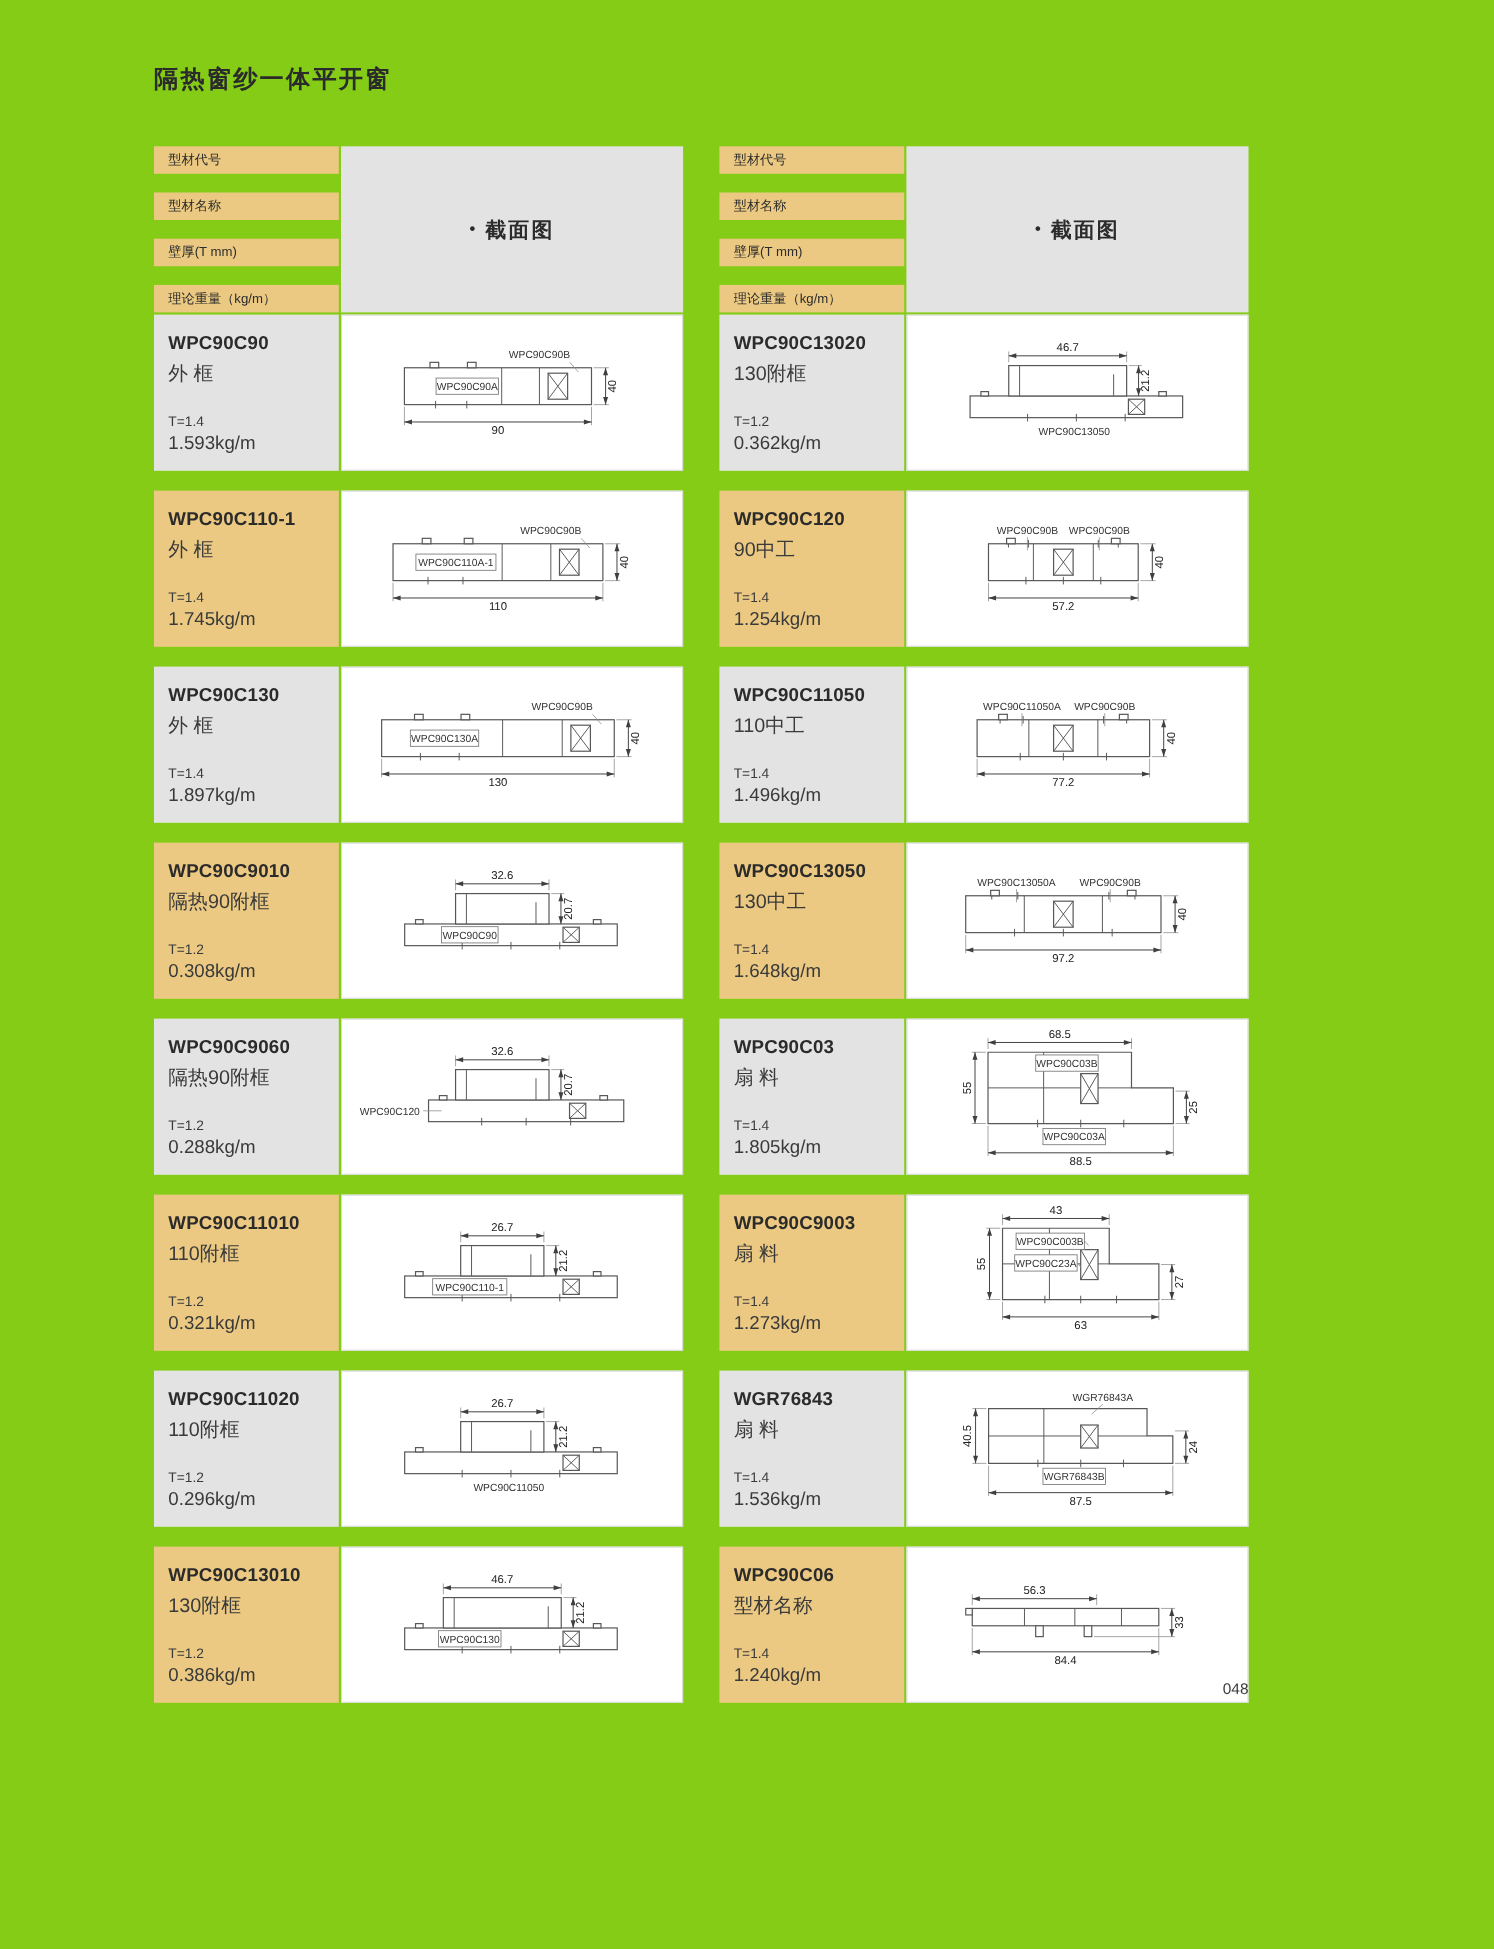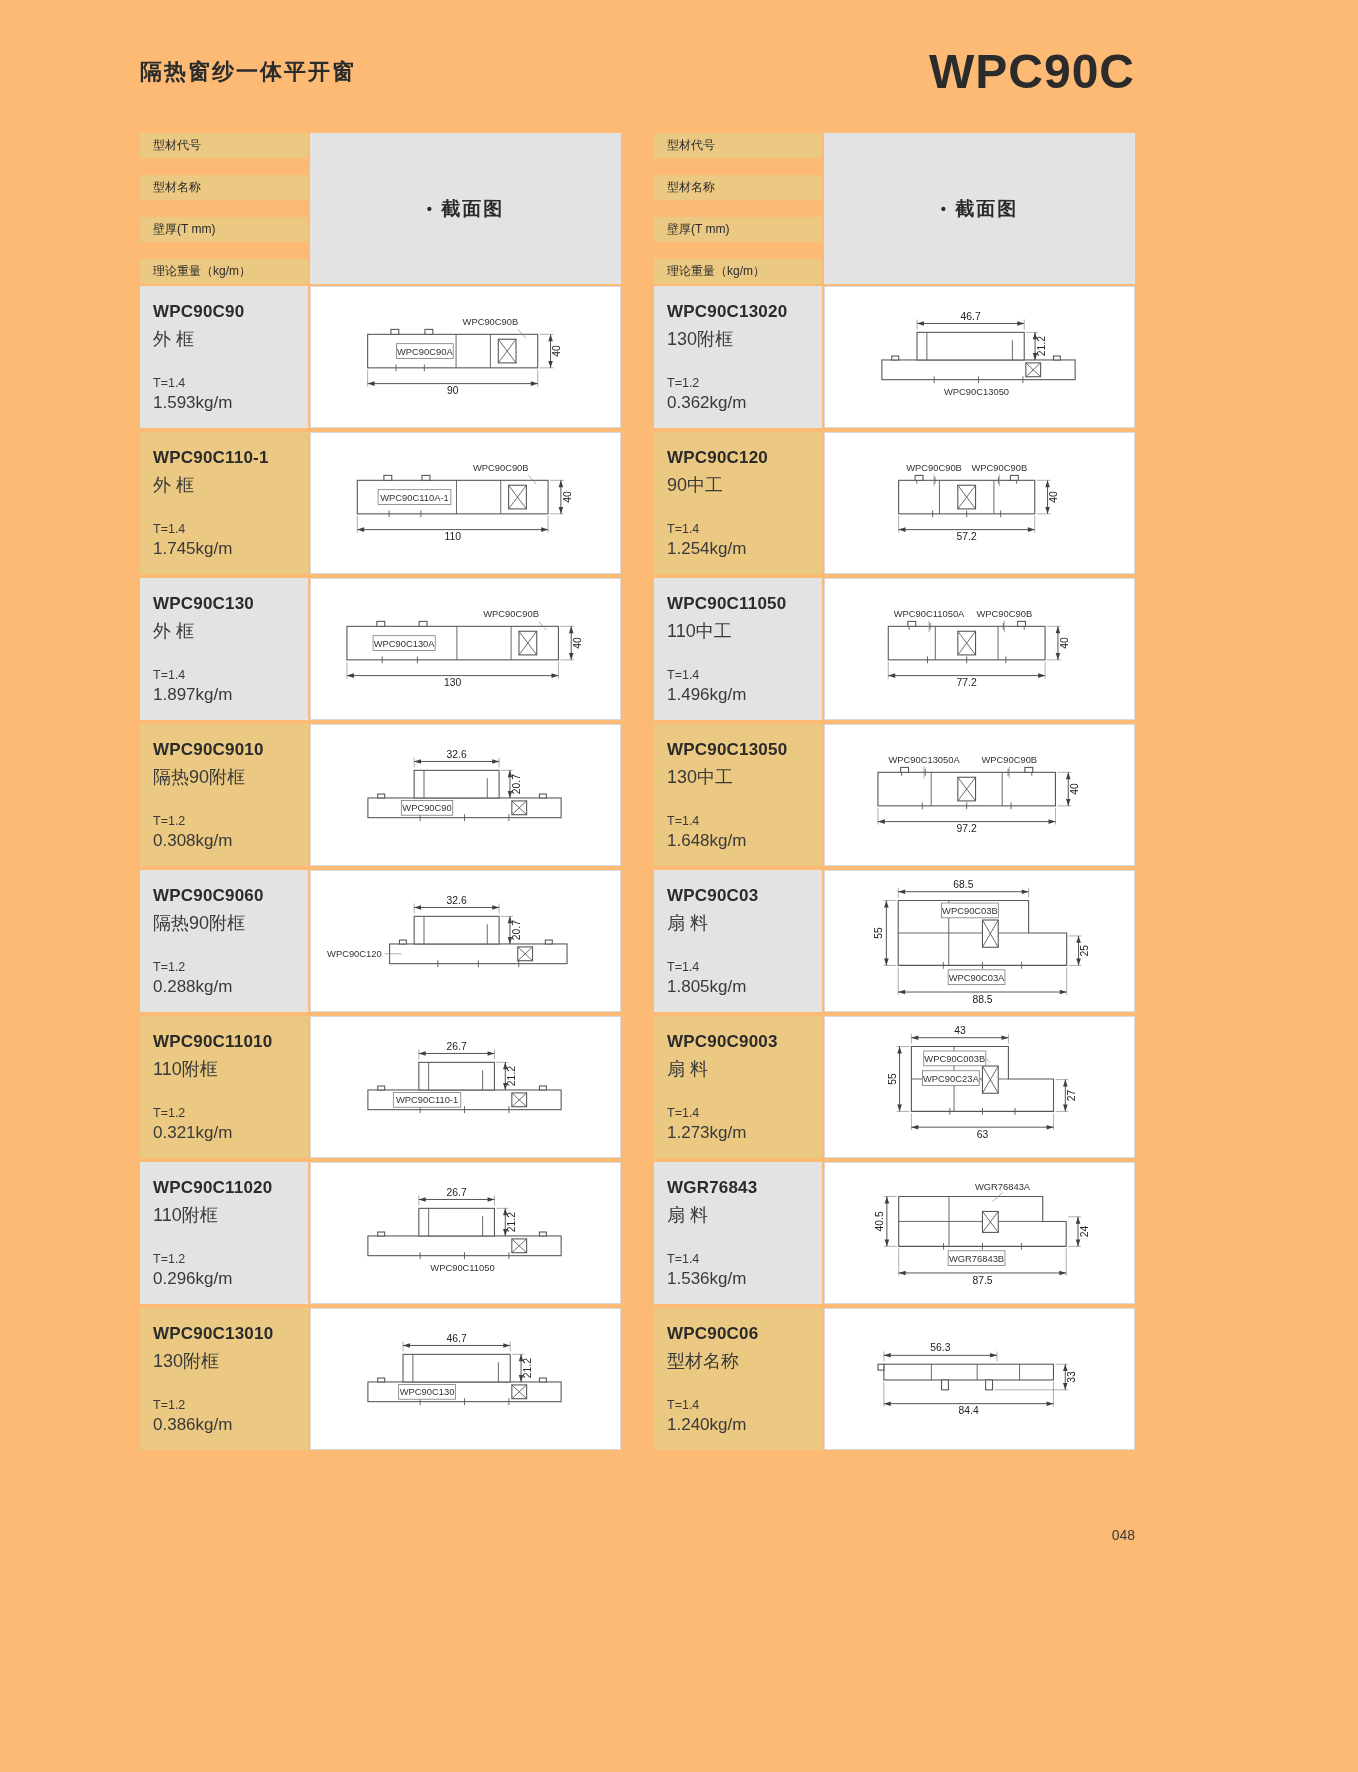--- a/index.html
+++ b/index.html
@@ -1,32 +1,32 @@
 <!DOCTYPE html>
 <html style="--tan: #EBC982; --gray: #E3E3E3;"><head>
 <meta charset="utf-8">
 <style>
   *{margin:0;padding:0;box-sizing:border-box}
   :root{--tan:#EBC982;--gray:#E3E3E3}
   html,body{background:#fff}
-  .page{width:1358px;height:1772px;position:relative;background:#fdba74;overflow:hidden;
+  .page{width:1358px;height:1772px;position:relative;background:#84cc16;overflow:hidden;
         font-family:"Liberation Sans","DejaVu Sans",sans-serif;color:#2b2b2b}
   .content{position:absolute;left:140px;top:0;width:995px;height:100%}
   .page-header{display:flex;justify-content:space-between;align-items:flex-end;padding-top:30px;height:96px}
   .page-title{font-size:22px;font-weight:bold;letter-spacing:2px;padding-bottom:9px}
   .page-model{font-size:48px;font-weight:bold;letter-spacing:1px;line-height:1}
   .tables{display:flex;gap:33px;margin-top:37px}
   .ptable{width:481px}
   .phead{display:flex;gap:2px;margin-bottom:2px}
   .phl{width:168px;display:flex;flex-direction:column;gap:17px}
   .phcell{height:25px;line-height:25px;padding-left:13px;font-size:12px;background:var(--tan)}
   .phs{flex:1;background:var(--gray);display:flex;align-items:center;justify-content:center;
        font-size:19px;font-weight:bold;letter-spacing:2px}
   .phs .bullet{font-size:15px;margin-right:7px}
-  .prow{display:flex;gap:2px;margin-bottom:4px;height:142px}
+  .prow{display:flex;gap:2px;margin-bottom:18px;height:142px}
   .pl{width:168px;padding:16px 8px 0 13px}
   .tone-tan{background:var(--tan)}
   .tone-gray{background:var(--gray)}
   .pcode{font-size:17px;font-weight:bold;letter-spacing:.2px}
   .pname{font-size:18px;margin-top:5px;color:#3a3a3a}
   .pthk{font-size:12.5px;margin-top:25px;color:#3a3a3a}
   .pwt{font-size:17px;margin-top:3px;color:#3a3a3a}
   .pd{flex:1;background:#fff;border:1px solid #DADADA;display:flex;align-items:center;justify-content:center}
   .dia{width:100%;height:100%}
   .page-number{position:absolute;right:0;top:1527px;font-size:14px;font-weight:normal;color:#3a3a3a}
@@ -39,21 +39,20 @@
   svg .lt{font-family:"Liberation Sans",sans-serif;font-size:9.5px;fill:#333}
   svg .lb{fill:#fff;stroke:#7a7a7a;stroke-width:.8}
 </style>
 </head>
 <body>
 
 <div class="page">
   <div class="content">
     <header class="page-header">
       <h1 class="page-title">隔热窗纱一体平开窗</h1>
-      <div class="page-model">WPC90C</div>
     </header>
     <main class="tables">
       <section class="ptable">
   <div class="phead">
     <div class="phl">
               <div class="phcell">型材代号</div>
               <div class="phcell">型材名称</div>
               <div class="phcell">壁厚(T mm)</div>
               <div class="phcell">理论重量（kg/m）</div>
             </div>

